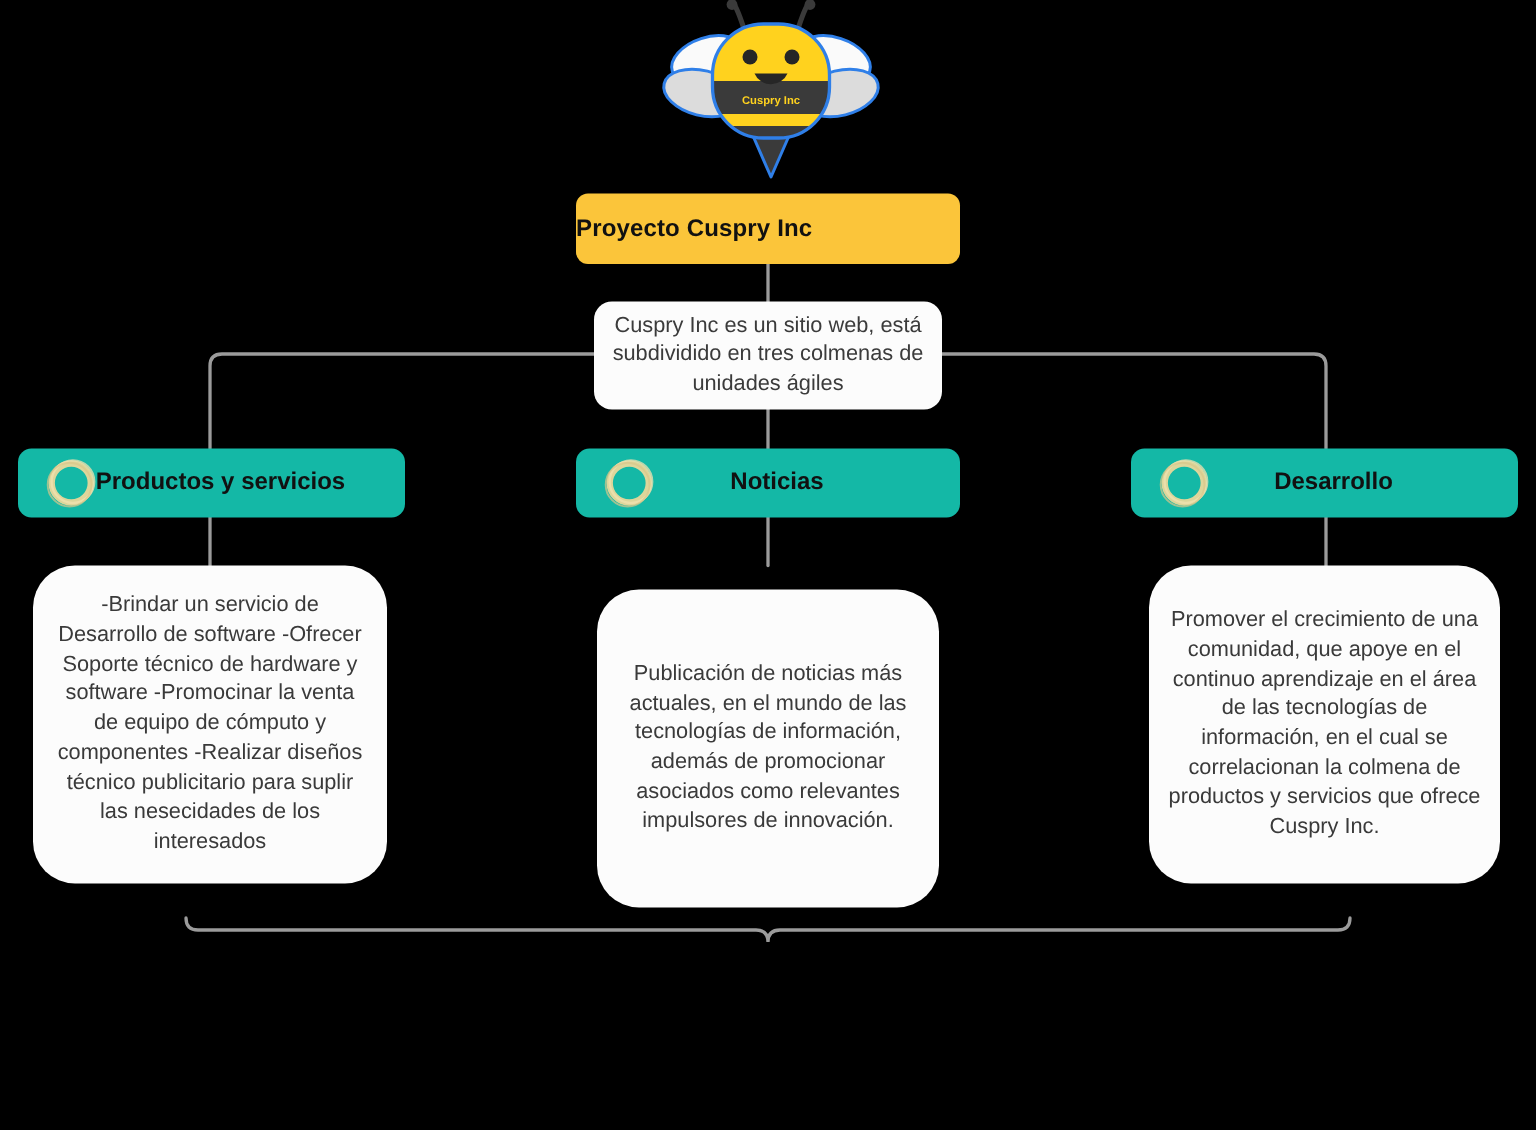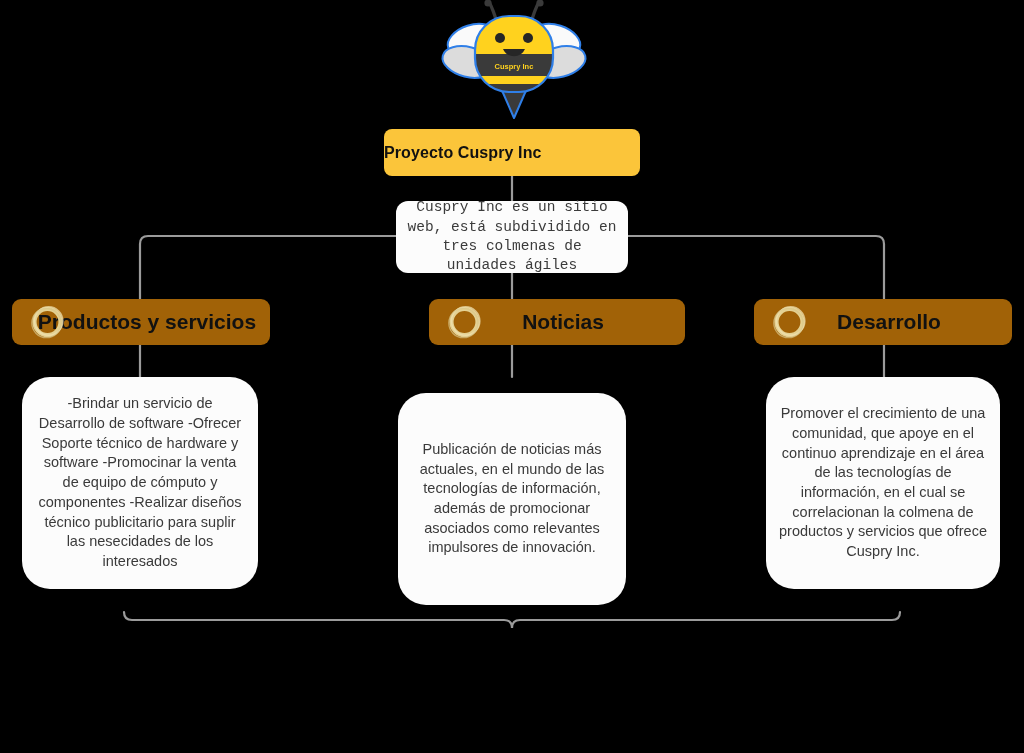--- a/index.html
+++ b/index.html
@@ -55,38 +55,37 @@
     background: #FCFCFC;
     border-radius: 12px;
     display: flex;
     align-items: center;
     justify-content: center;
     text-align: center;
     color: #3b3b3b;
     font-size: 14.5px;
     line-height: 1.33;
     padding: 4px 10px;
-    font-family: Liberation Mono, monospace;
   }
 
   
   .branch-header {
     position: absolute;
     top: 299px;
     height: 46px;
-    background: #a16207;
+    background: #14b8a6;
     border-radius: 9px;
     display: flex;
     align-items: center;
     color: #111111;
-    font-size: 21px;
+    font-size: 16px;
     font-weight: bold;
   }
   .branch-header.b0 { left: 12px;  width: 258px; }
-  .branch-header.b1 { left: 384px; width: 256px; margin-left: 45px; }
+  .branch-header.b1 { left: 384px; width: 256px; }
   .branch-header.b2 { left: 754px; width: 258px; }
 
   .ring-icon {
     position: absolute;
     left: 18px; top: 50%;
     transform: translateY(-50%);
     width: 35px; height: 35px;
     flex: none;
   }
   .branch-header .hdr-label {

